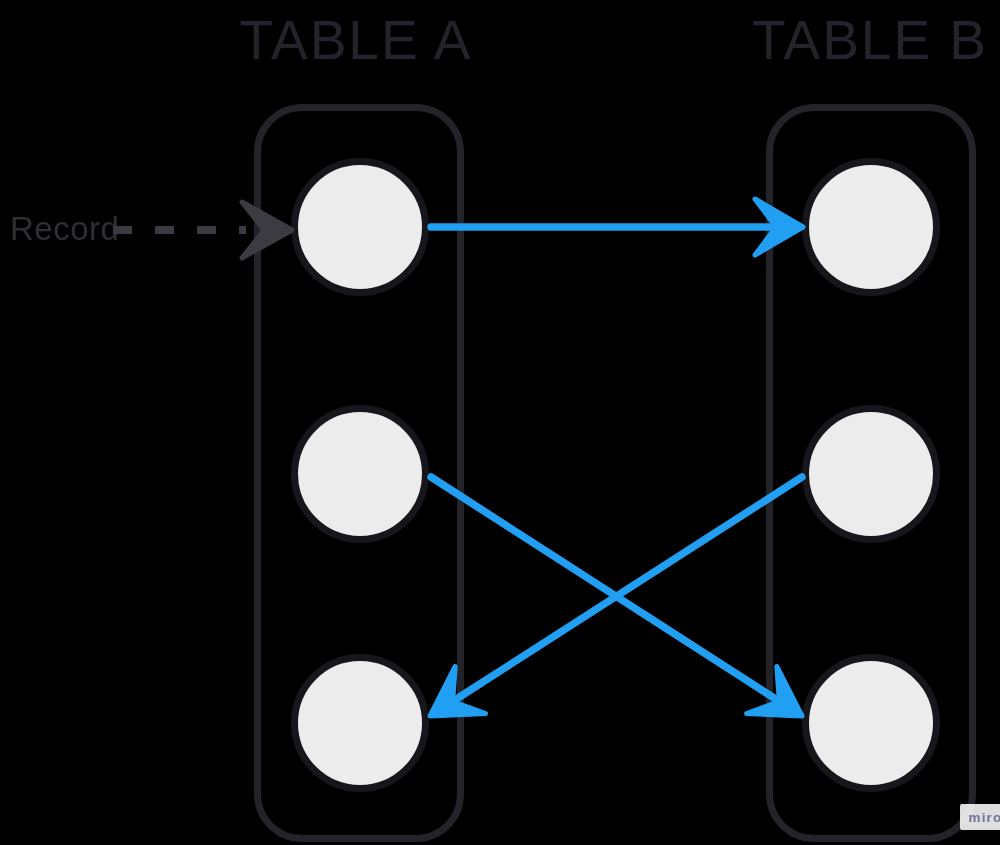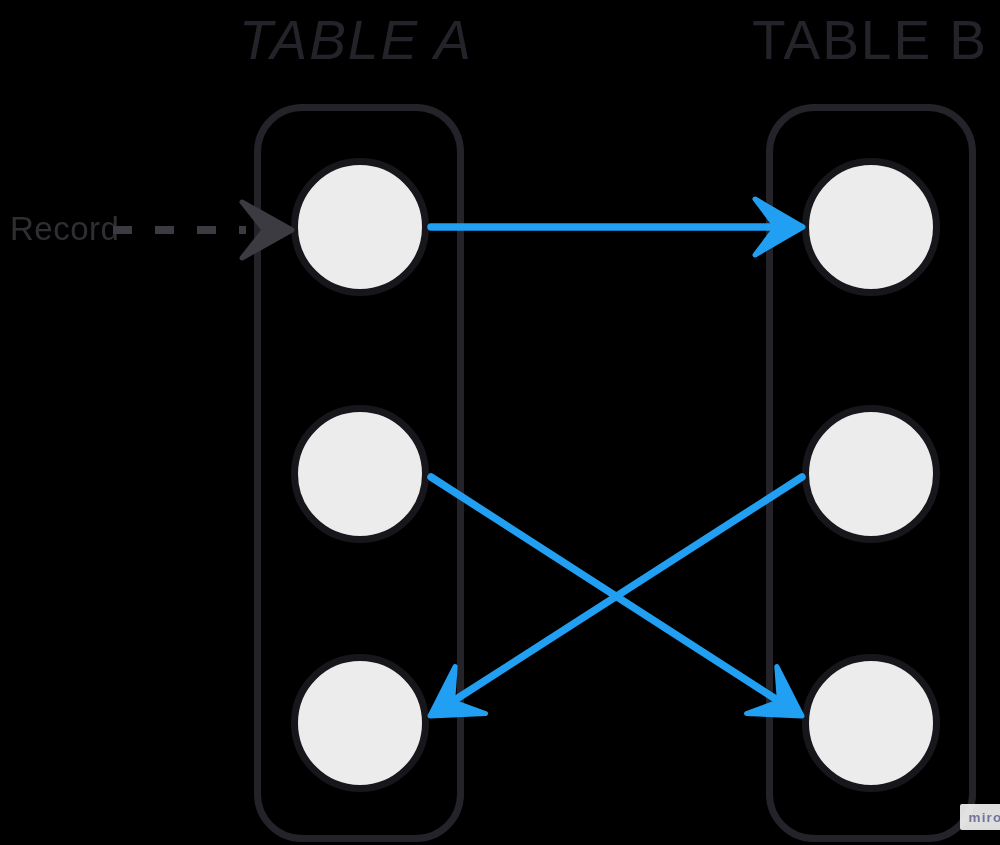--- a/index.html
+++ b/index.html
@@ -5,21 +5,21 @@
   html,body{margin:0;padding:0;background:#000;}
   .canvas{
     position:relative;width:1000px;height:845px;background:var(--background,#000);
     overflow:hidden;font-family:"Liberation Sans",sans-serif;
   }
   .title{
     position:absolute;top:12px;width:500px;text-align:center;
     font-size:55px;font-weight:400;letter-spacing:2px;line-height:56px;
     color:var(--title-text,#232329);white-space:nowrap;
   }
-  .title-a{left:106px;font-style:italic;}
+  .title-a{left:106px;}
   .title-b{left:620px;}
   .container{
     position:absolute;top:104px;height:724px;width:196px;
     border:7px solid var(--container-border,#232329);border-radius:48px;
     background:transparent;
   }
   .container-a{left:254px;}
   .container-b{left:766px;}
   .node{
     position:absolute;width:124px;height:124px;border-radius:50%;

